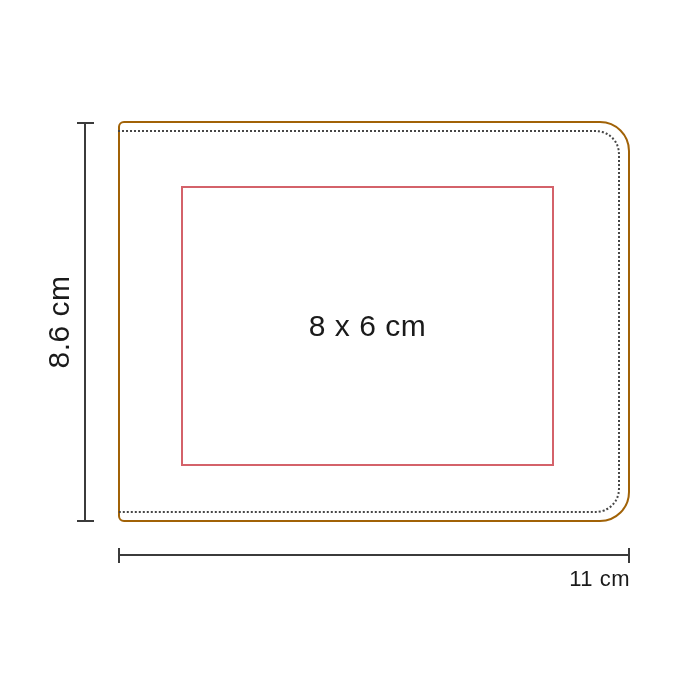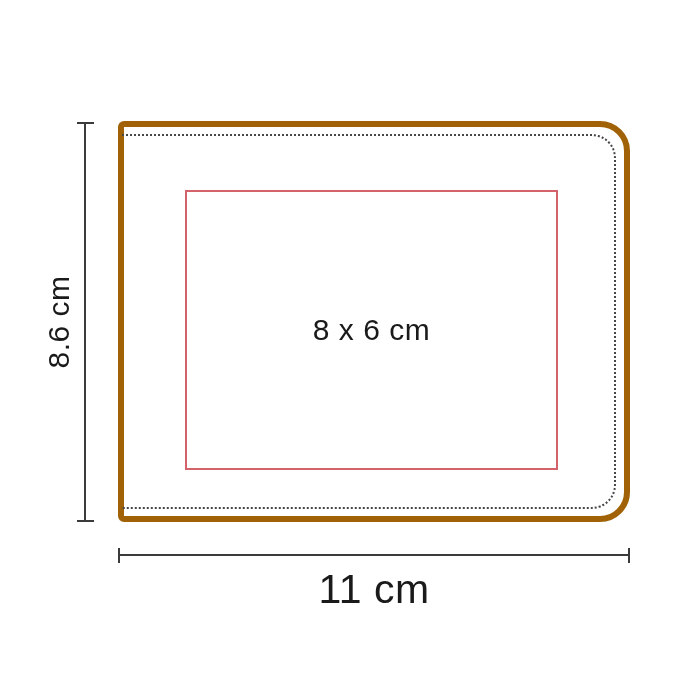--- a/index.html
+++ b/index.html
@@ -17,21 +17,21 @@
   }
 
   
   .wallet {
     position: absolute;
     left: 118px;
     top: 121px;
     width: 512px;
     height: 401px;
     box-sizing: border-box;
-    border: 6px solid #a16207;
+    border: 2px solid #a16207;
     border-radius: 6px 30px 30px 6px;
     background: #ffffff;
   }
 
   
   .stitch {
     position: absolute;
     top: 7px;
     bottom: 7px;
     left: -2px;
@@ -86,22 +86,22 @@
   
   .dim-h { position: absolute; left: 118px; top: 548px; width: 512px; height: 15px; }
   .dim-h .line  { left: 0; top: 6px; width: 100%; height: 2px; }
   .dim-h .cap-l { left: 0; top: 0; width: 2px; height: 100%; }
   .dim-h .cap-r { right: 0; top: 0; width: 2px; height: 100%; }
   .dim-h-label {
     position: absolute;
     left: 118px;
     top: 566px;
     width: 512px;
-    text-align: center;
-    font-size: 41px;
+    text-align: right;
+    font-size: 22px;
     color: #1a1a1a;
     letter-spacing: 0.5px;
   }
 </style>
 </head>
 <body>
 
 <div id="canvas">
 
   <div class="wallet">

